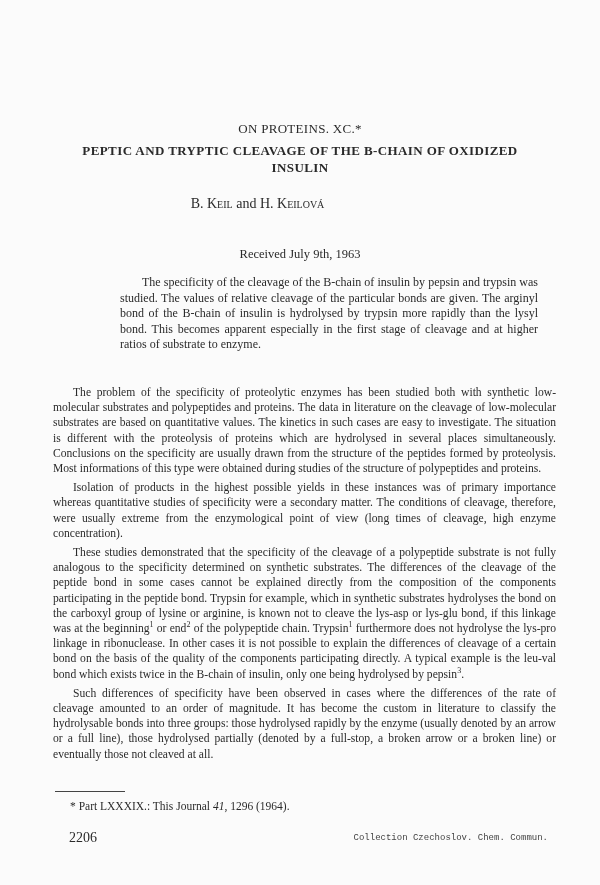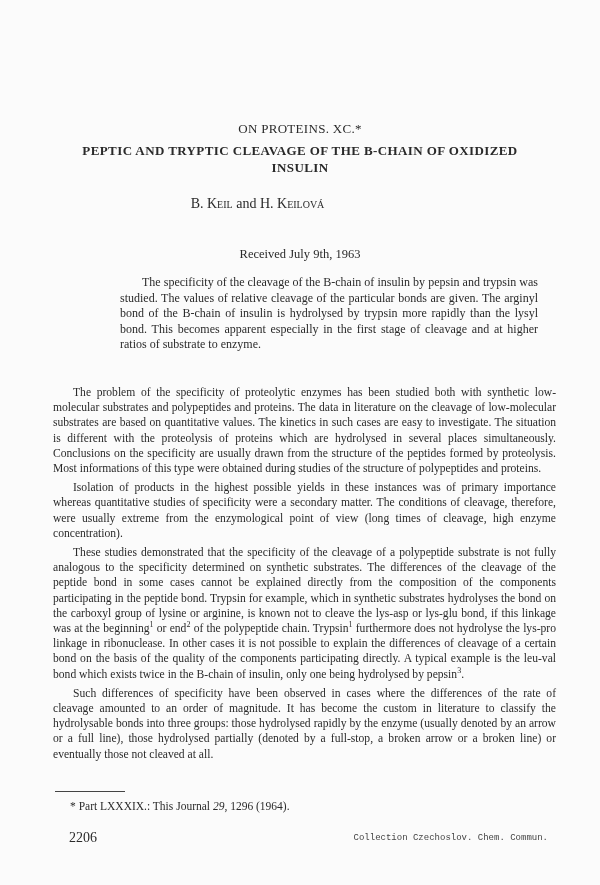--- a/index.html
+++ b/index.html
@@ -72,17 +72,17 @@
   <div class="abstract">The specificity of the cleavage of the B-chain of insulin by pepsin and trypsin was studied. The values of relative cleavage of the particular bonds are given. The arginyl bond of the B-chain of insulin is hydrolysed by trypsin more rapidly than the lysyl bond. This becomes apparent especially in the first stage of cleavage and at higher ratios of substrate to enzyme.</div>
 
   <div class="body">
     <p>The problem of the specificity of proteolytic enzymes has been studied both with synthetic low-molecular substrates and polypeptides and proteins. The data in literature on the cleavage of low-molecular substrates are based on quantitative values. The kinetics in such cases are easy to investigate. The situation is different with the proteolysis of proteins which are hydrolysed in several places simultaneously. Conclusions on the specificity are usually drawn from the structure of the peptides formed by proteolysis. Most informations of this type were obtained during studies of the structure of polypeptides and proteins.</p>
     <p>Isolation of products in the highest possible yields in these instances was of primary importance whereas quantitative studies of specificity were a secondary matter. The conditions of cleavage, therefore, were usually extreme from the enzymological point of view (long times of cleavage, high enzyme concentration).</p>
     <p><span>These studies demonstrated that the specificity of the cleavage of a polypeptide substrate is not fully analogous to the specificity determined on synthetic substrates. The differences of the cleavage of the peptide bond in some cases cannot be explained directly from the composition of the components participating in the peptide bond. Trypsin for example, which in synthetic substrates hydrolyses the bond on the carboxyl group of lysine or arginine, is known not to cleave the lys-asp or lys-glu bond, if this linkage was at the beginning</span><sup>1</sup><span> or end</span><sup>2</sup><span> of the polypeptide chain. Trypsin</span><sup>1</sup><span> furthermore does not hydrolyse the lys-pro linkage in ribonuclease. In other cases it is not possible to explain the differences of cleavage of a certain bond on the basis of the quality of the components participating directly. A typical example is the leu-val bond which exists twice in the B-chain of insulin, only one being hydrolysed by pepsin</span><sup>3</sup><span>.</span></p>
     <p>Such differences of specificity have been observed in cases where the differences of the rate of cleavage amounted to an order of magnitude. It has become the custom in literature to classify the hydrolysable bonds into three groups: those hydrolysed rapidly by the enzyme (usually denoted by an arrow or a full line), those hydrolysed partially (denoted by a full-stop, a broken arrow or a broken line) or eventually those not cleaved at all.</p>
   </div>
 
   <div class="rule"></div>
-  <div class="footnote"><span>* Part LXXXIX.: This Journal </span><i>29</i><span>, 1296 (1964).</span></div>
+  <div class="footnote"><span>* Part LXXXIX.: This Journal </span><i>41</i><span>, 1296 (1964).</span></div>
 
   <div class="pagenum">2206</div>
   <div class="journal">Collection Czechoslov. Chem. Commun.</div>
 </div>
 
 </body></html>

